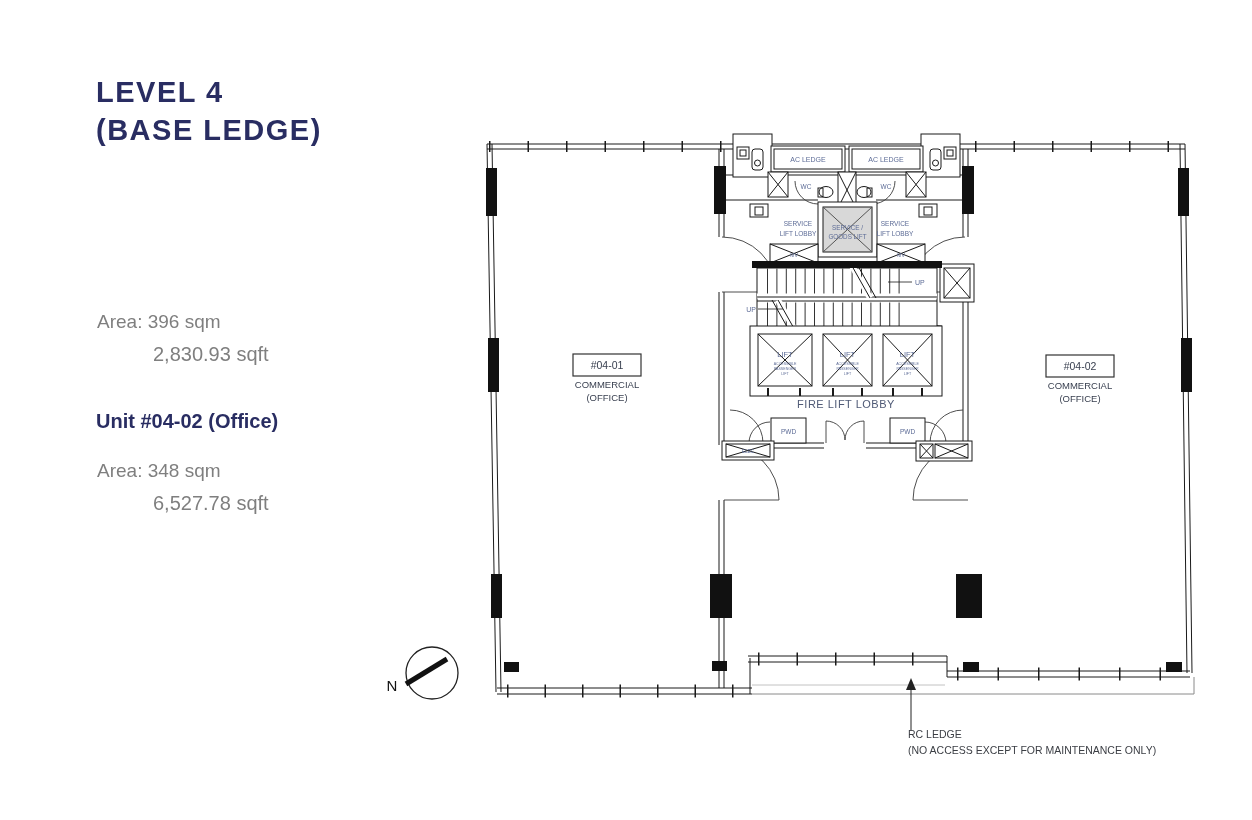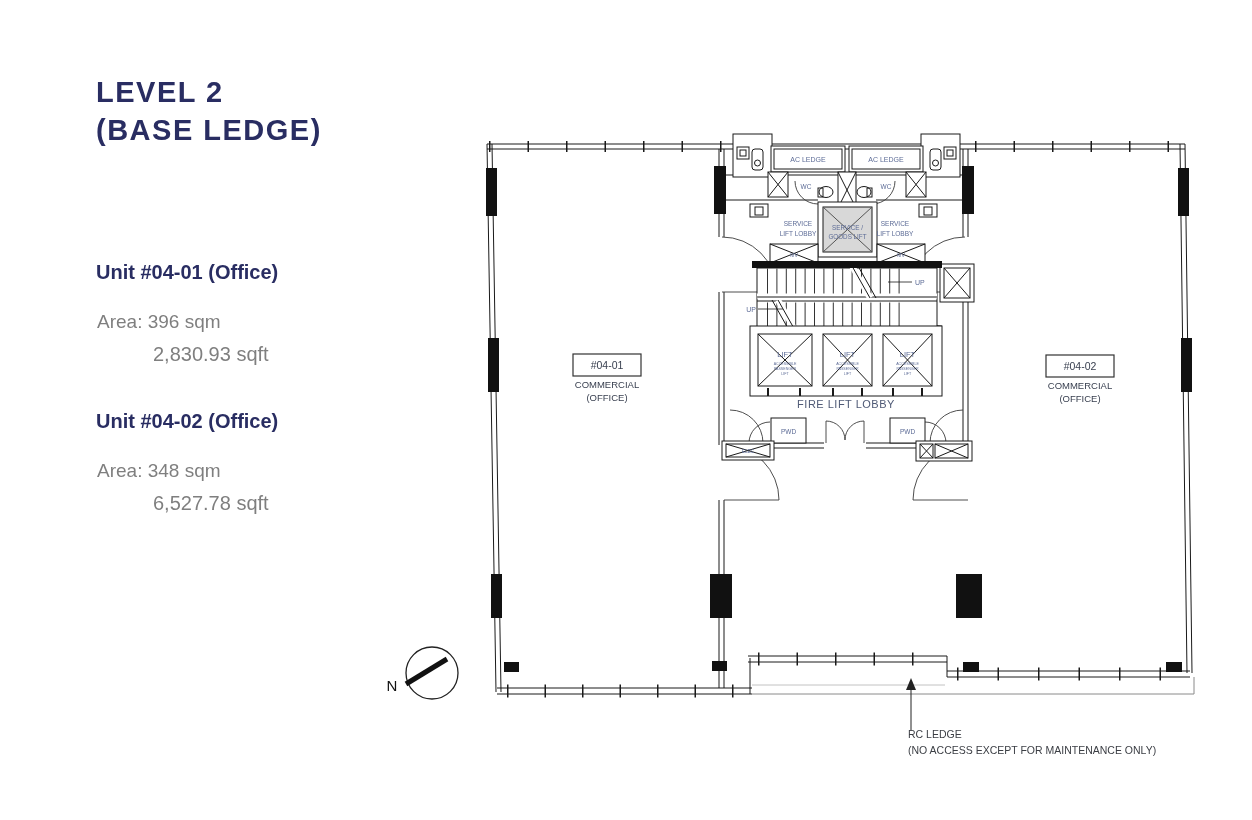--- a/index.html
+++ b/index.html
@@ -14,24 +14,23 @@
   text{font-family:"Liberation Sans", sans-serif;}
   .lbl{fill:#5c6b96;}
   .dk{fill:#394050;}
   .note{fill:#3b3e44;}
 </style>
 </head>
 <body>
 
 <div id="canvas">
 
-  <div class="abs title-line" style="top:74px">LEVEL 2</div>
+  <div class="abs title-line" style="top:74px">LEVEL 4</div>
   <div class="abs title-line" style="top:112px">(BASE LEDGE)</div>
 
-  <div class="abs unit-heading" style="top:261px">Unit #04-01 (Office)</div>
   <div class="abs area-line" style="top:311px">Area: 396 sqm</div>
   <div class="abs sqft-line" style="top:343px">2,830.93 sqft</div>
 
   <div class="abs unit-heading" style="top:410px">Unit #04-02 (Office)</div>
   <div class="abs area-line" style="top:460px">Area: 348 sqm</div>
   <div class="abs sqft-line" style="top:492px">6,527.78 sqft</div>
 
   <svg id="plan-svg" viewBox="0 0 1252 820">
 
     <g stroke="#1a1a1a" stroke-width="1" fill="none">

